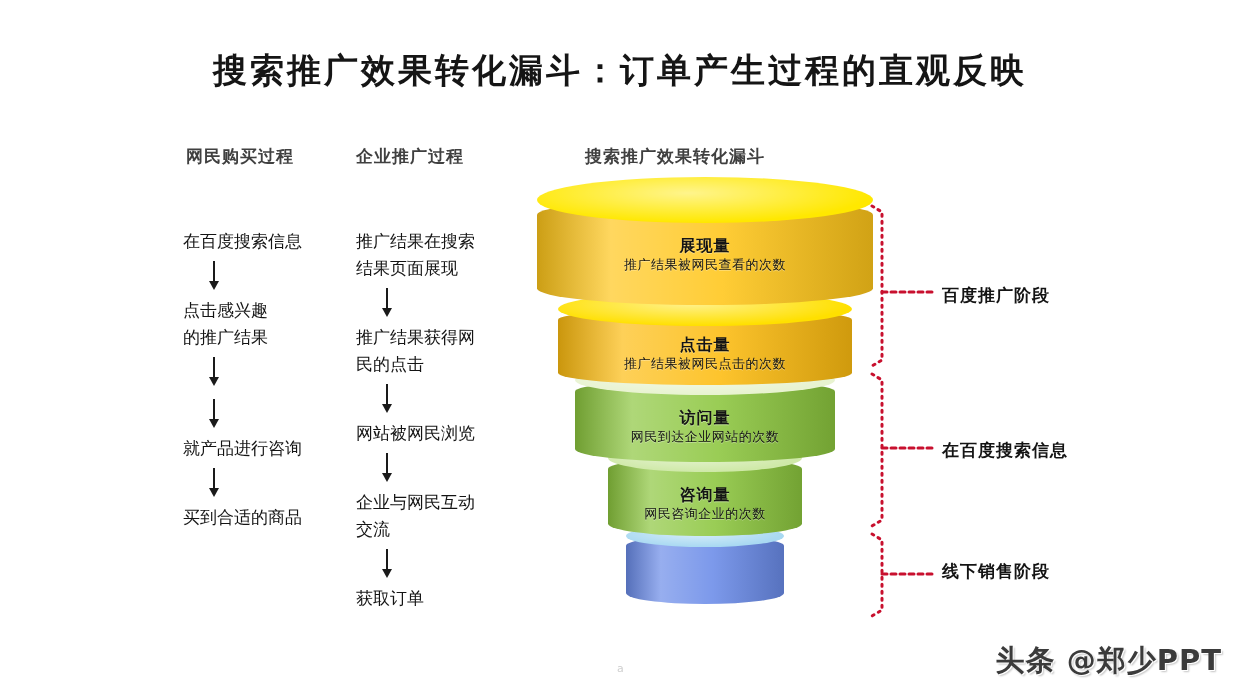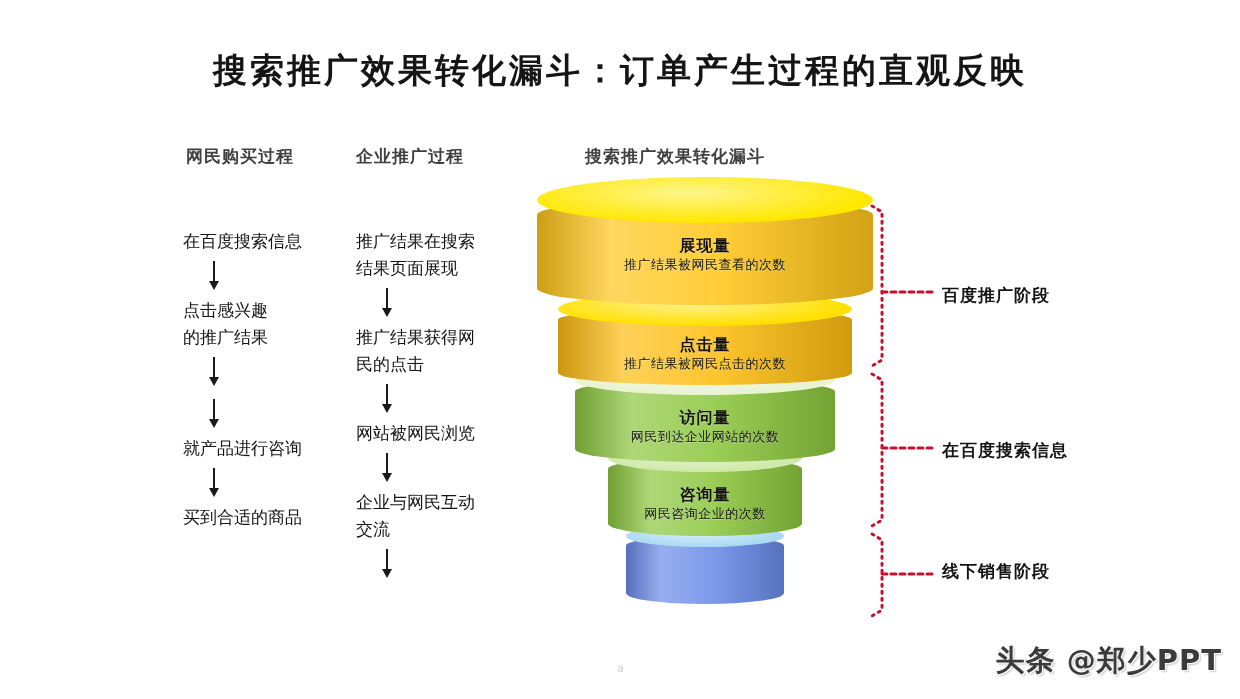--- a/index.html
+++ b/index.html
@@ -204,20 +204,21 @@
 结果页面展现</div>
     <div class="proc-arrow"></div>
     <div class="proc-step">推广结果获得网
 民的点击</div>
     <div class="proc-arrow"></div>
     <div class="proc-step">网站被网民浏览</div>
     <div class="proc-arrow"></div>
     <div class="proc-step">企业与网民互动
 交流</div>
     <div class="proc-arrow"></div>
+    <div class="proc-step">获取订单</div>
   </div>
 
 <div id="funnel">
     <div class="layer" style="top: 4px; width: 336px; height: 105px; z-index: 10;">
       <div class="body" style="background: linear-gradient(to right, rgba(0, 0, 0, 0.2), rgba(255, 255, 255, 0.3) 22%, rgba(255, 255, 255, 0.12) 55%, rgba(0, 0, 0, 0.18)), rgb(255, 198, 26);"></div>
       <div class="cap" style="height: 46px; top: -23px; background: radial-gradient(at 45% 35%, rgba(255, 255, 255, 0.55), rgba(255, 255, 255, 0) 70%), rgb(255, 232, 0);"></div>
       <div class="txt" style="top: 36px;">
         <div class="lbl">展现量</div>
         <div class="sub">推广结果被网民查看的次数</div>
       </div>

